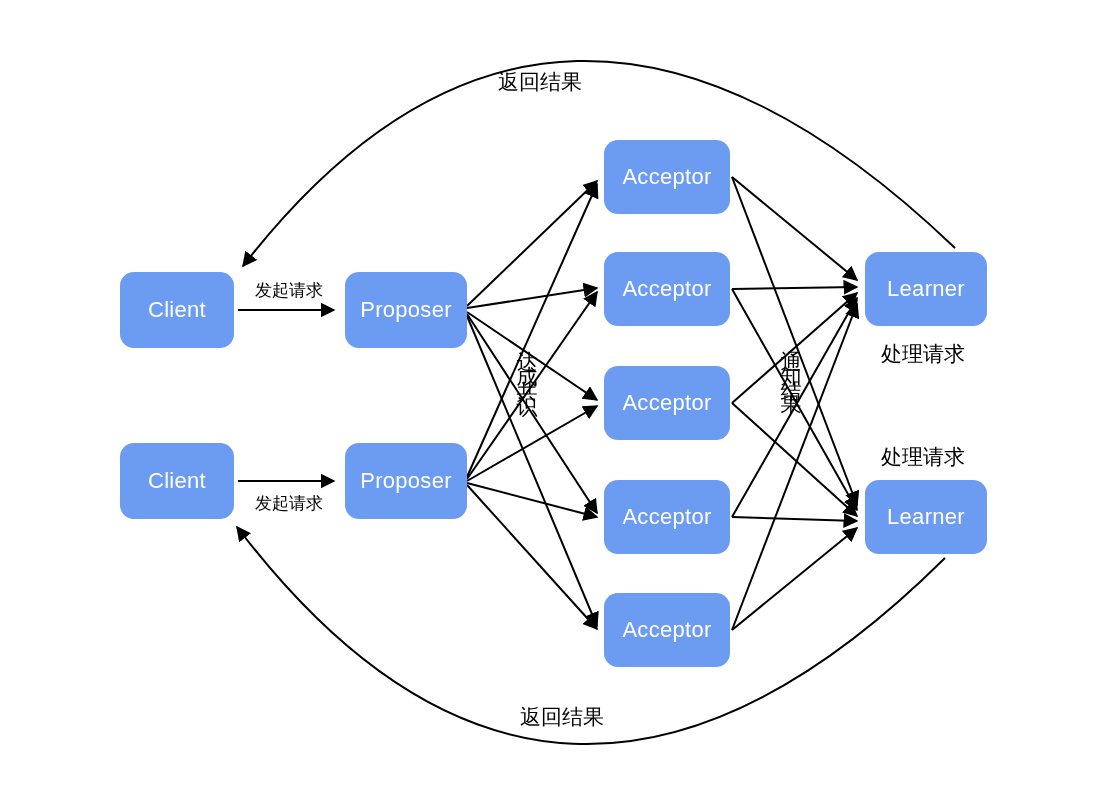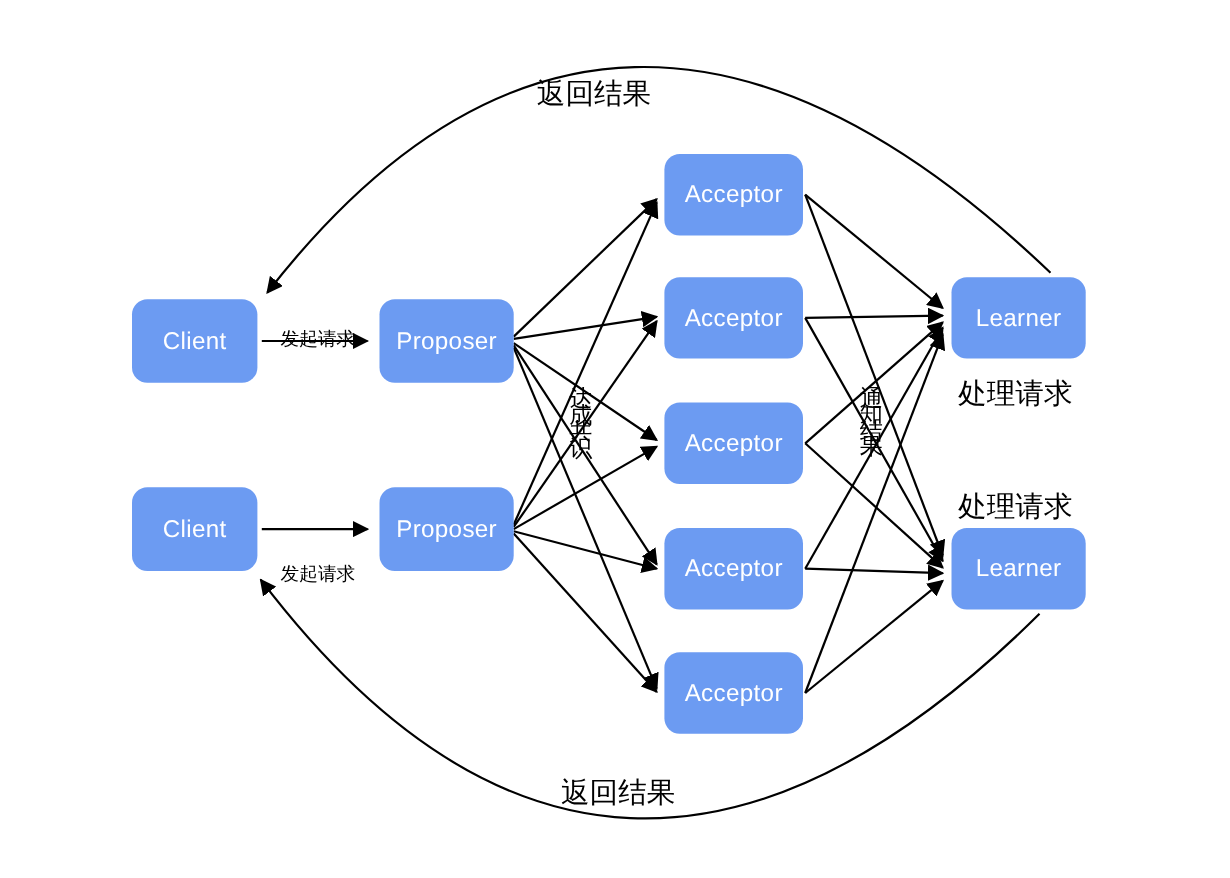--- a/index.html
+++ b/index.html
@@ -15,24 +15,24 @@
     font-family:"Liberation Sans","DejaVu Sans",sans-serif;overflow:hidden;
   }
   .edges{position:absolute;left:0;top:0;width:1118px;height:798px;}
   .edges line,.edges path.edge{stroke:var(--line);stroke-width:2;fill:none;}
   .node{
     position:absolute;background:var(--node-fill);color:var(--node-text);
     border-radius:14px;display:flex;align-items:center;justify-content:center;
     font-size:22px;font-weight:400;letter-spacing:.3px;
   }
   .lbl{
-    position:absolute;color:var(--label-text);font-size:26px;white-space:nowrap;
+    position:absolute;color:var(--label-text);font-size:21px;white-space:nowrap;
     transform:translateX(-50%);
   }
-  .lbl.small{font-size:17px;margin-top:18px;}
+  .lbl.small{font-size:17px;}
   .vlbl{
     position:absolute;color:var(--label-text);font-size:21px;
     writing-mode:vertical-lr;text-orientation:upright;letter-spacing:15px;
     transform:translateX(-50%);white-space:nowrap;
   }
 </style>
 </head>
 <body>
 
 <div class="canvas">

